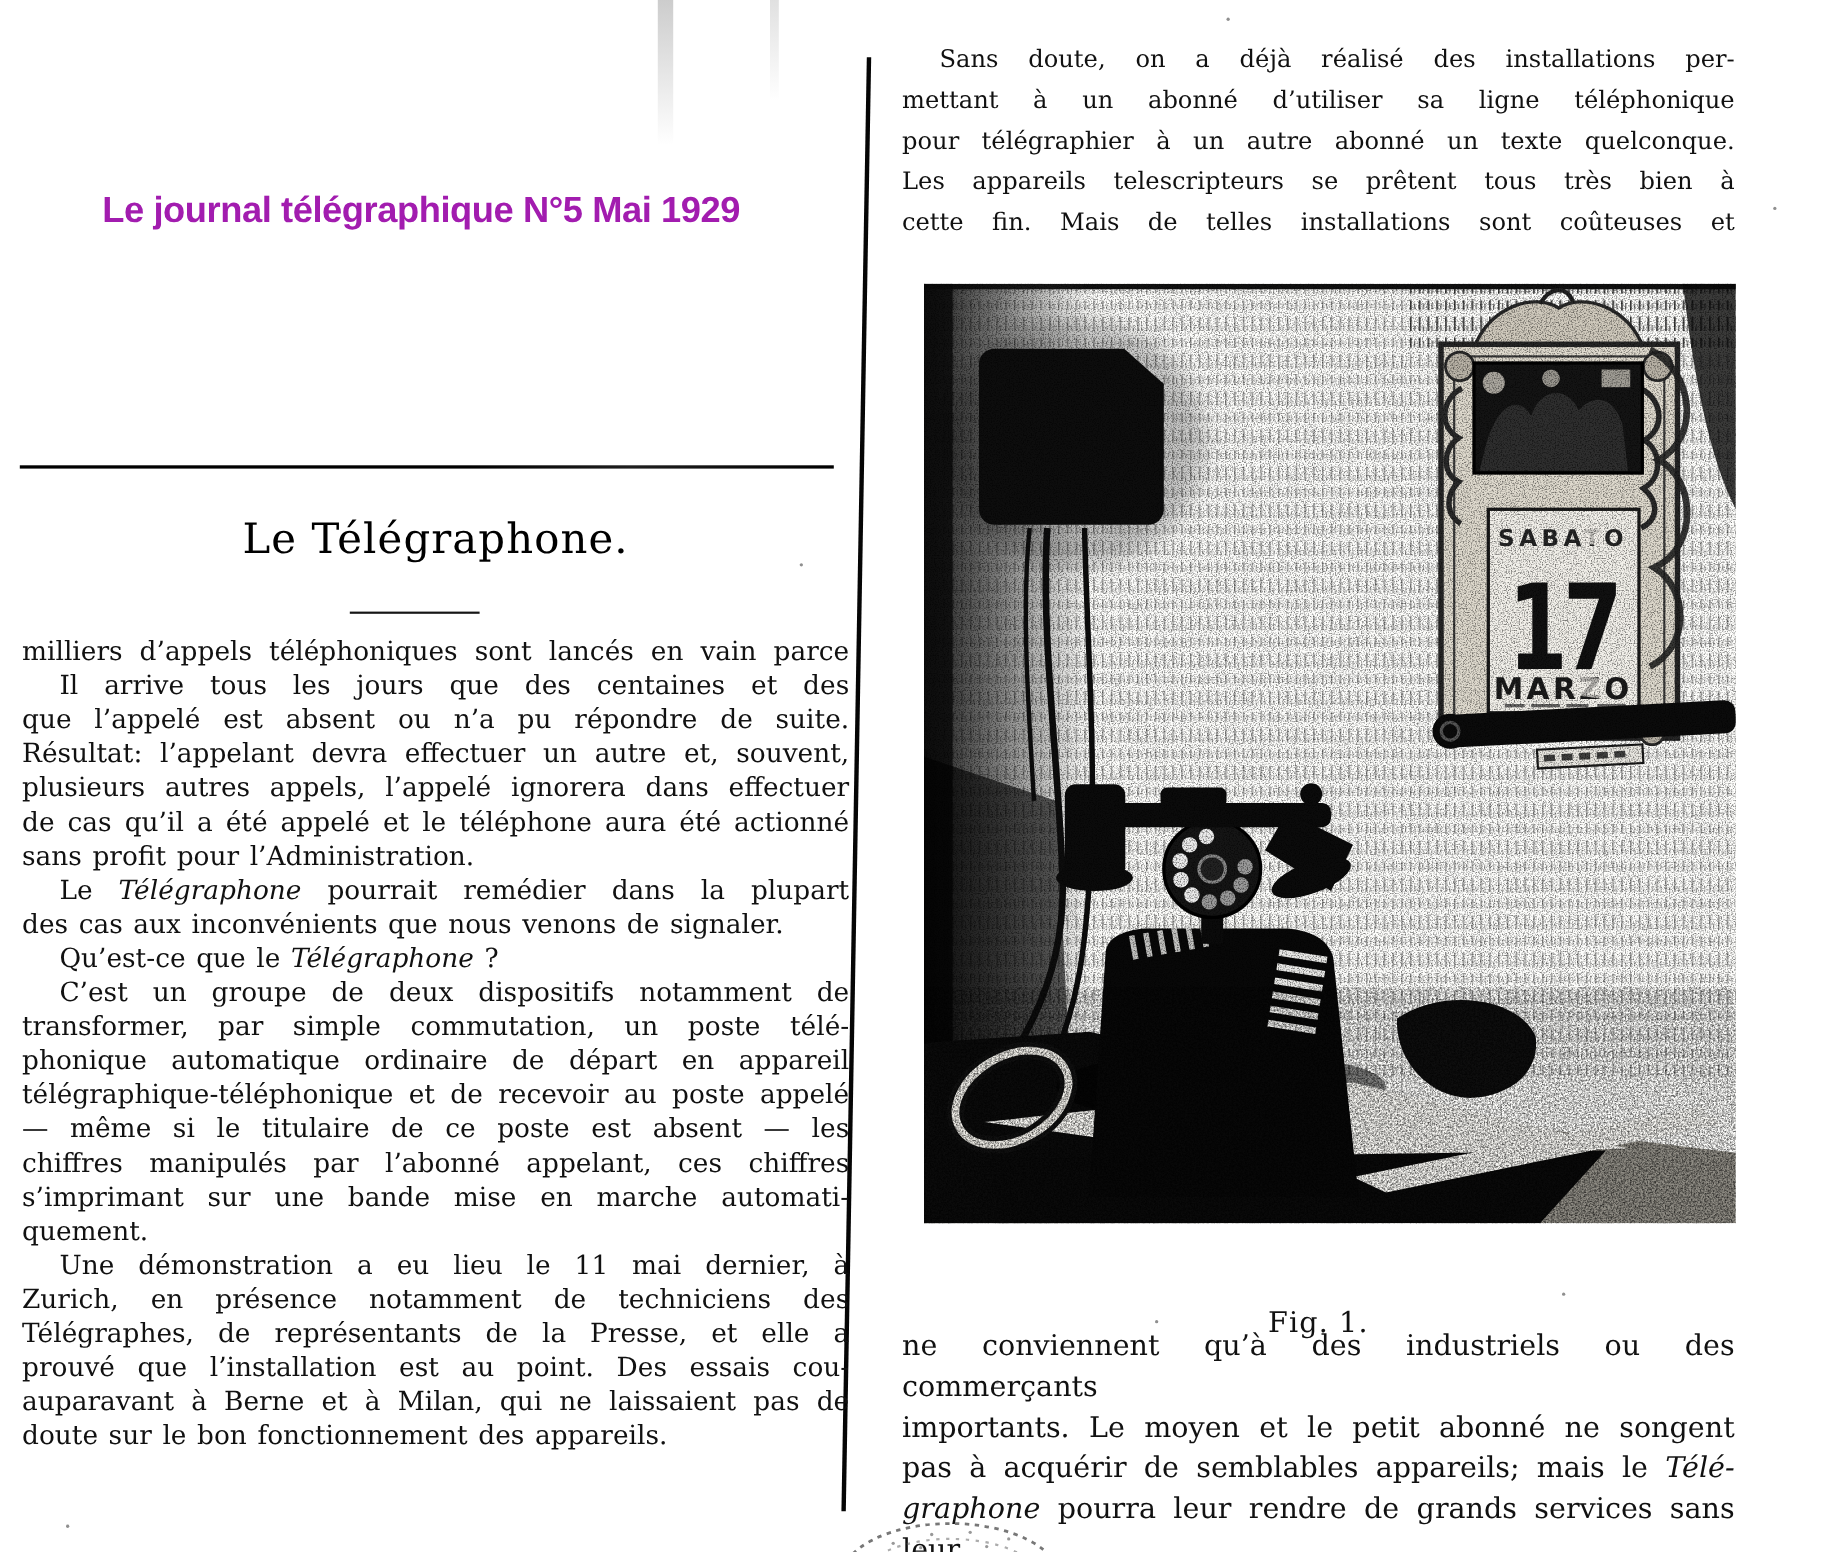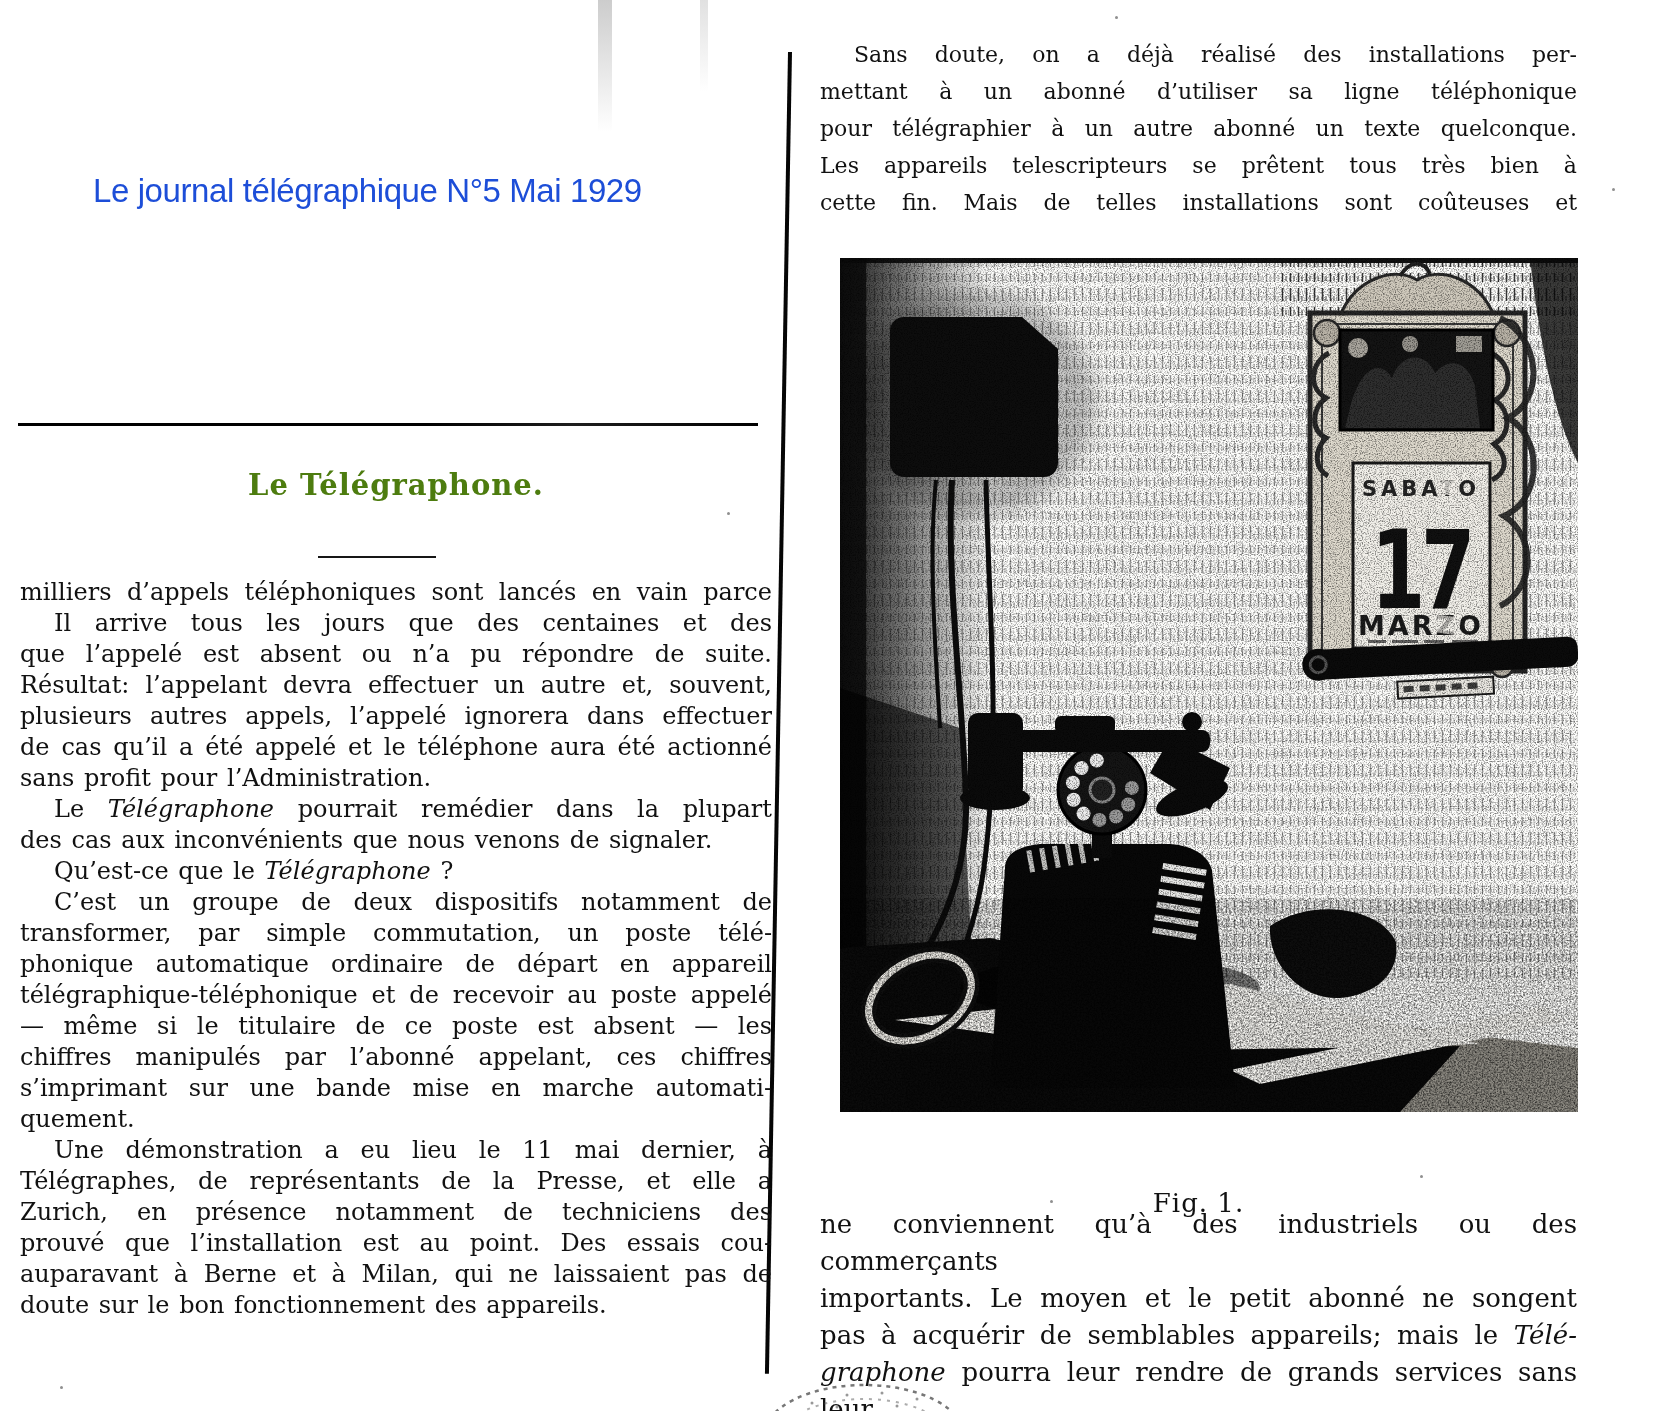--- a/index.html
+++ b/index.html
@@ -1,30 +1,30 @@
 <!DOCTYPE html>
 <html><head>
 <meta charset="utf-8">
 <style>
   html,body{margin:0;padding:0;background:#9a9a9a;}
   #page{position:relative;width:1659px;height:1411px;background:#ffffff;overflow:hidden;
         font-family:"DejaVu Serif", serif;color:#111;}
 
   
   .header-title{position:absolute;left:93px;top:172px;
-    font-family:"Liberation Sans", sans-serif;font-weight:normal;font-size:33px;
-    letter-spacing:-0.4px;color:#1d4ed8;white-space:nowrap;}
+    font-family:"Liberation Sans", sans-serif;font-weight:bold;font-size:33px;
+    letter-spacing:-0.4px;color:#a21caf;white-space:nowrap;}
 
   
   .rule-top{position:absolute;left:18px;top:423px;width:740px;height:3px;
     background:linear-gradient(90deg,#000 55%,#1e1e1e 75%,#000);}
   .rule-title{position:absolute;left:318px;top:556px;width:118px;height:2px;background:#161616;}
 
   .article-title{position:absolute;left:20px;top:468px;width:752px;text-align:center;
-    font-weight:bold;font-size:29px;letter-spacing:1px;color:#4d7c0f;}
+    font-weight:normal;font-size:38px;letter-spacing:1px;color:#000000;}
 
   .divider{position:absolute;left:788px;top:52px;width:4px;height:1322px;background:#050505;
     transform:rotate(1deg);transform-origin:top center;}
 
   
   .col{position:absolute;word-spacing:2px;}
   #left-col{left:20px;top:577px;width:752px;font-size:24px;line-height:31px;}
   #right-top{left:820px;top:36px;width:757px;font-size:22px;line-height:37px;}
   #right-bottom{left:820px;top:1206px;width:757px;font-size:26px;line-height:37px;}
   .tline{text-align:justify;text-align-last:justify;}
@@ -73,22 +73,22 @@
       <div class="tline end"><span class="ind"></span><span>Qu’est-ce que le </span><i>Télégraphone</i><span> ?</span></div>
       <div class="tline"><span class="ind"></span><span>C’est un groupe de deux dispositifs notamment de</span></div>
       <div class="tline"><span>transformer, par simple commutation, un poste télé-</span></div>
       <div class="tline"><span>phonique automatique ordinaire de départ en appareil</span></div>
       <div class="tline"><span>télégraphique-téléphonique et de recevoir au poste appelé</span></div>
       <div class="tline"><span>— même si le titulaire de ce poste est absent — les</span></div>
       <div class="tline"><span>chiffres manipulés par l’abonné appelant, ces chiffres</span></div>
       <div class="tline"><span>s’imprimant sur une bande mise en marche automati-</span></div>
       <div class="tline end"><span>quement.</span></div>
       <div class="tline"><span class="ind"></span><span>Une démonstration a eu lieu le 11 mai dernier, à</span></div>
+      <div class="tline"><span>Zurich, en présence notamment de techniciens des</span></div>
       <div class="tline"><span>Télégraphes, de représentants de la Presse, et elle a</span></div>
-      <div class="tline"><span>Zurich, en présence notamment de techniciens des</span></div>
       <div class="tline"><span>prouvé que l’installation est au point. Des essais cou-</span></div>
       <div class="tline"><span>auparavant à Berne et à Milan, qui ne laissaient pas de</span></div>
       <div class="tline end"><span>doute sur le bon fonctionnement des appareils.</span></div>
     </div>
   <div class="col" id="right-top">
       <div class="tline"><span class="ind"></span><span>Sans doute, on a déjà réalisé des installations per-</span></div>
       <div class="tline"><span>mettant à un abonné d’utiliser sa ligne téléphonique</span></div>
       <div class="tline"><span>pour télégraphier à un autre abonné un texte quelconque.</span></div>
       <div class="tline"><span>Les appareils telescripteurs se prêtent tous très bien à</span></div>
       <div class="tline"><span>cette fin. Mais de telles installations sont coûteuses et</span></div>

